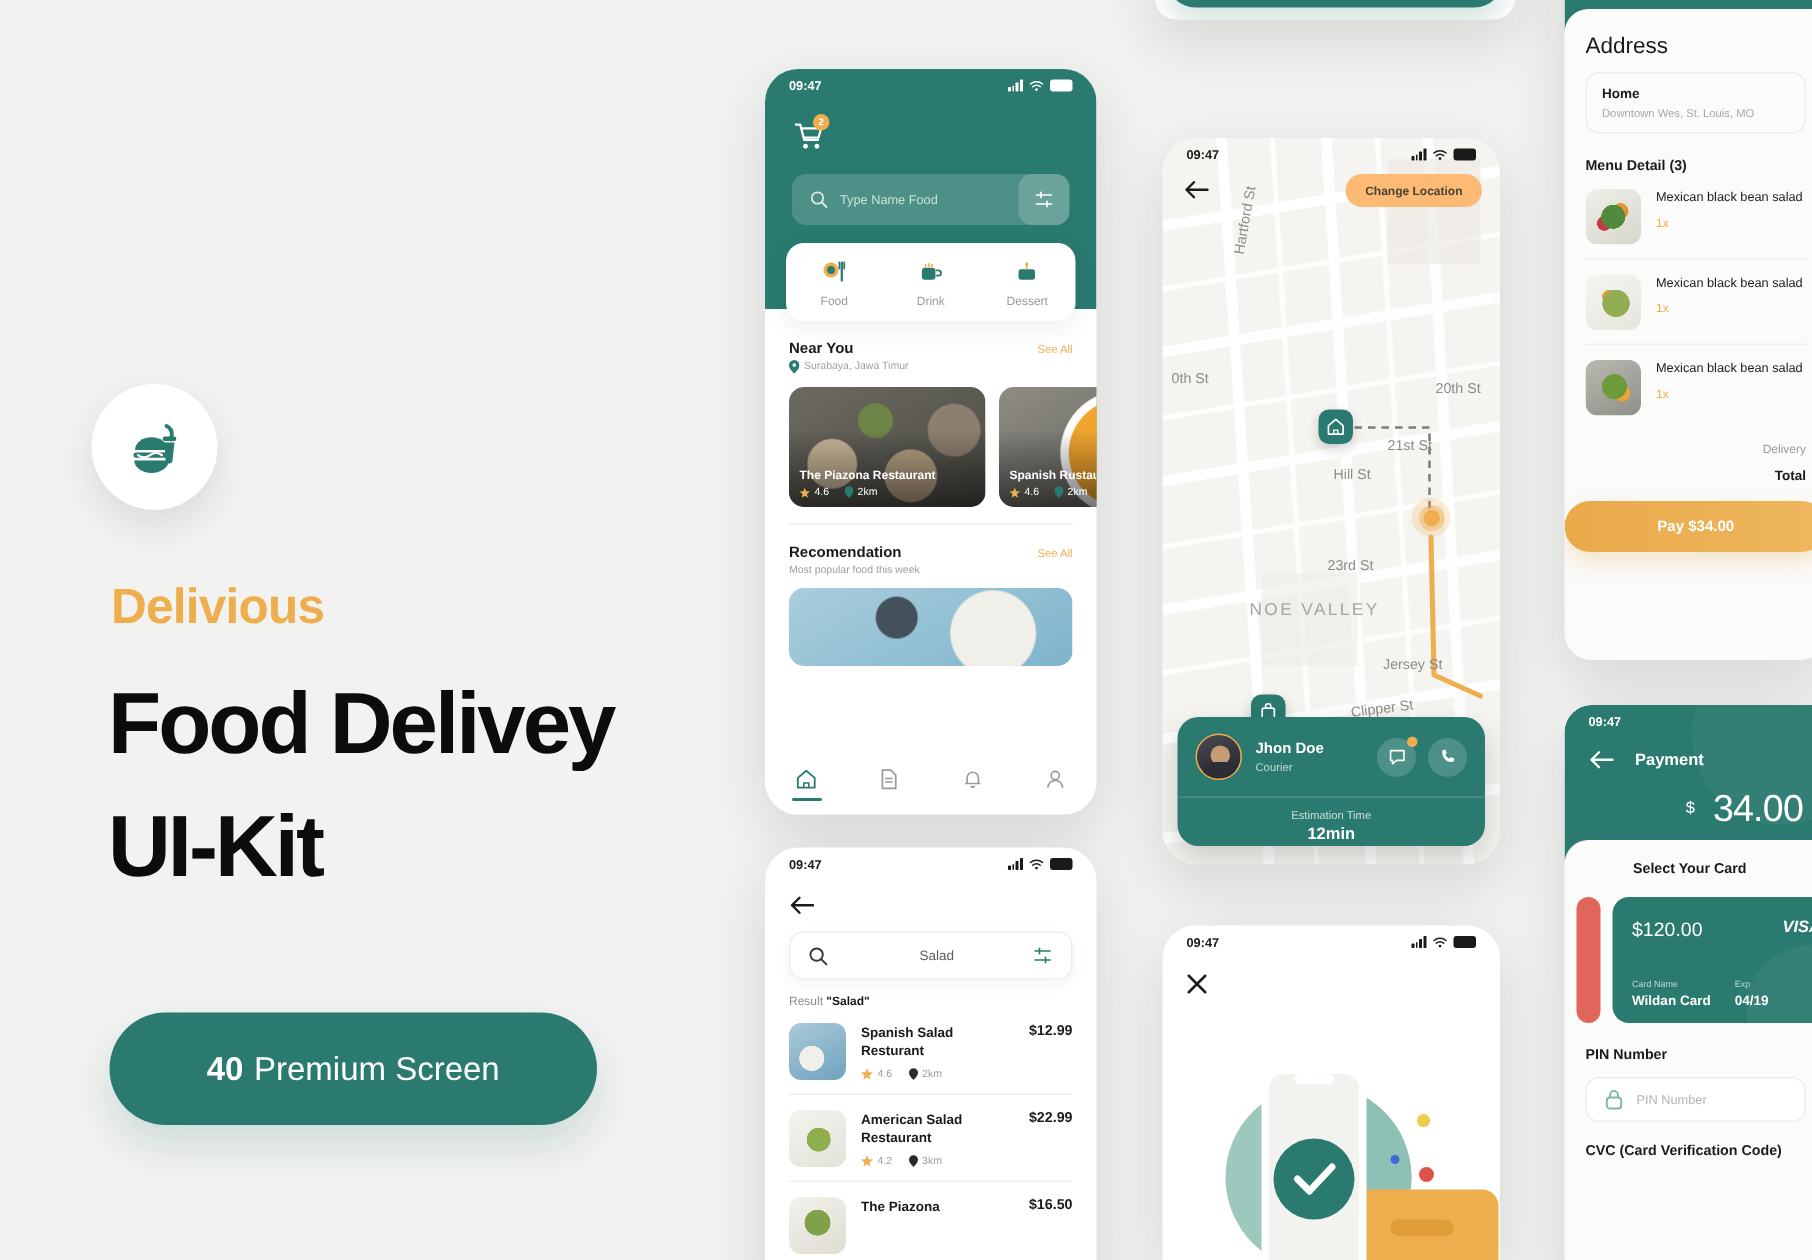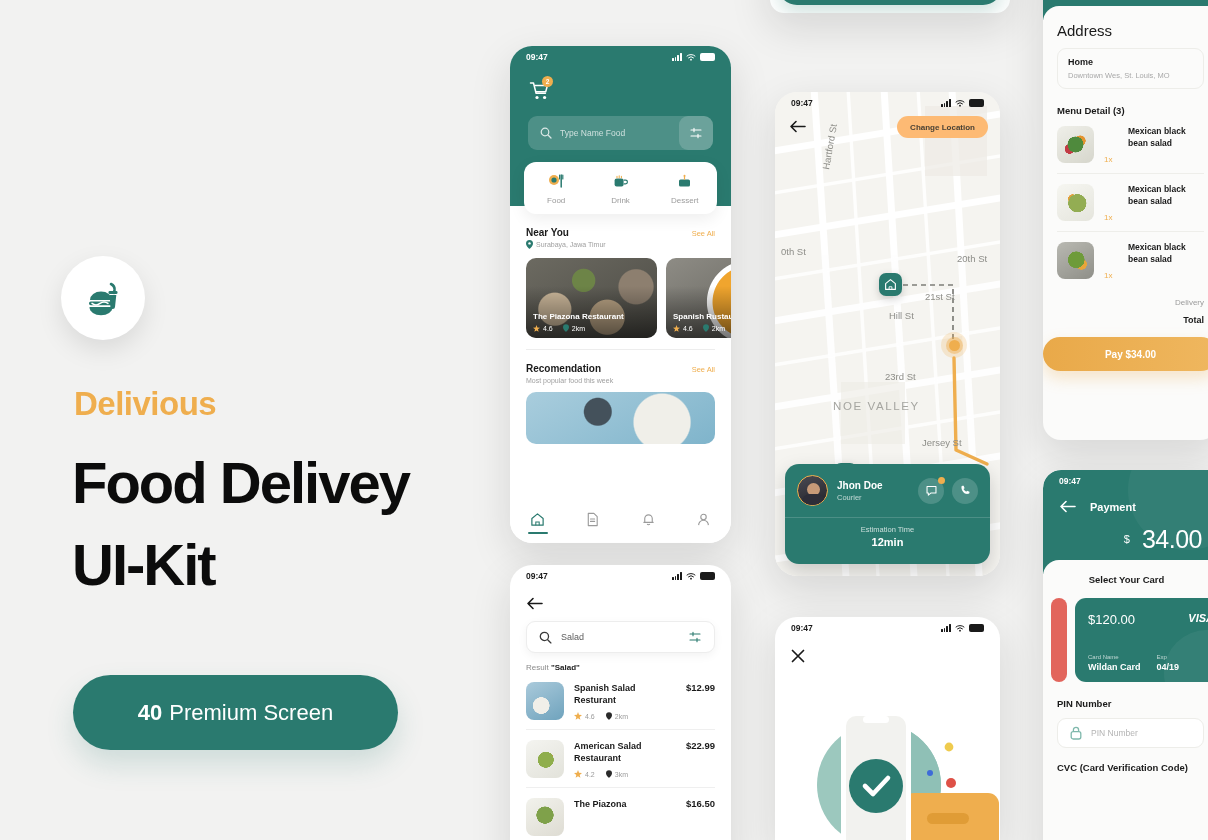--- a/index.html
+++ b/index.html
@@ -105,21 +105,21 @@
 
   
   #phone-search { left: 510px; top: 565px; width: 221px; height: 300px; border-radius: 22px 22px 0 0; }
   .back-row { padding: 10px 16px 0; }
   .search2 {
     margin: 11px 16px 0; height: 32px; border-radius: 9px; background: #fff;
     border: 1px solid #EDEDED; display: flex; align-items: center;
     box-shadow: 0 3px 10px rgba(0,0,0,0.05);
   }
   .search2 .sicon { margin: 0 9px 0 12px; }
-  .search2 .val { flex: 1; font-size: 9px; color: #5C5C5C; }
+  .search2 .val { flex: 1; font-size: 9px; color: #5C5C5C; text-align: center; }
   .search2 .fl { margin-right: 12px; }
   .result-lbl { padding: 10px 16px 0; font-size: 8px; color: #8A8A8A; }
   .result-lbl b { color: #1A1A1A; font-weight: bold; }
   .rrow { display: flex; align-items: flex-start; gap: 10px; padding: 10px 16px 0; }
   .rrow .thumb { width: 38px; height: 38px; border-radius: 8px; flex: none; }
   .rrow .mid { flex: 1; }
   .rrow .t { font-size: 9px; font-weight: bold; color: #1A1A1A; line-height: 12px; }
   .rrow .sub { display: flex; gap: 11px; margin-top: 6px; font-size: 7px; color: #9B9B9B; }
   .rrow .sub span { display: flex; align-items: center; gap: 3px; }
   .rrow .price { font-size: 9.5px; font-weight: bold; color: #1A1A1A; }
@@ -174,41 +174,41 @@
   .avatar::before { content:''; position:absolute; left:4px; bottom:0; width:23px; height:11px; border-radius:8px 8px 0 0; background:#2d2d38; z-index:2;}
   .courier .nm { font-size: 10px; font-weight: bold; }
   .courier .role { font-size: 7.5px; color: rgba(255,255,255,0.7); margin-top: 2px; }
   .courier .acts { margin-left: auto; display: flex; gap: 8px; }
   .circ-btn {
     position: relative; width: 26px; height: 26px; border-radius: 50%;
     background: rgba(255,255,255,0.17); display: flex; align-items: center; justify-content: center;
   }
   .dotbadge { position: absolute; right: -1px; top: -1px; width: 7px; height: 7px; border-radius: 50%; background: #EFAE4E; }
   .courier .hr { height: 1px; background: rgba(255,255,255,0.16); }
-  .courier .eta { padding: 7px 0 16px; text-align: center; }
+  .courier .eta { padding: 7px 0 2px; text-align: center; }
   .courier .eta .lb { font-size: 7.5px; color: rgba(255,255,255,0.75); }
   .courier .eta .vl { font-size: 11px; font-weight: bold; margin-top: 2px; }
 
   
   #phone-success { left: 775px; top: 617px; width: 225px; height: 223px; border-radius: 22px 22px 0 0; }
   .close-x { padding: 10px 0 0 16px; font-size: 14px; color: #1A1A1A; }
   .succ-art { position: relative; margin-top: 22px; height: 170px; }
 
   
   #panel-detail { left: 1043px; top: -72px; width: 175px; height: 512px; border-radius: 0 0 18px 18px; background: #FBFBFA; }
   .pd-teal { height: 92px; background: #2A7A6F; }
   .pd-body { background: #FBFBFA; border-radius: 16px 0 0 0; margin-top: -14px; position: relative; padding: 16px 14px 0; }
   .pd-lbl { font-size: 15px; font-weight: normal; color: #1A1A1A; }
   .addr-box { margin-top: 9px; border: 1px solid #EDEDE9; border-radius: 9px; padding: 8px 10px; background: #FBFBFA; }
   .addr-box .a1 { font-size: 9px; font-weight: bold; color: #1A1A1A; }
   .addr-box .a2 { font-size: 7.5px; color: #A8A8A8; margin-top: 4px; }
   .menu-ttl { font-size: 9.5px; font-weight: bold; color: #1A1A1A; margin-top: 16px; }
   .mrow { display: flex; gap: 10px; padding: 10px 0 9px; }
   .mrow .th { width: 37px; height: 37px; border-radius: 8px; flex: none; }
-  .mrow .nm { font-size: 8.5px; font-weight: bold; color: #1A1A1A; line-height: 11.5px; margin-left: 24px; }
+  .mrow .nm { font-size: 8.5px; font-weight: normal; color: #1A1A1A; line-height: 11.5px; }
   .mrow .qt { font-size: 8px; color: #EFAE4E; margin-top: 6px; }
   .msep { height: 1px; background: #EEEEEA; }
   .totals { text-align: right; padding-top: 9px; }
   .totals .d { font-size: 8px; color: #9B9B9B; }
   .totals .t { font-size: 9px; font-weight: bold; color: #1A1A1A; margin-top: 8px; }
   .pay-btn {
     margin: 12px -14px 0 -14px; height: 34px; border-radius: 19px;
     background: linear-gradient(90deg,#E9A949,#EFB75F);
     display: flex; align-items: center; justify-content: center;
     color: #fff; font-size: 10px; font-weight: bold;

